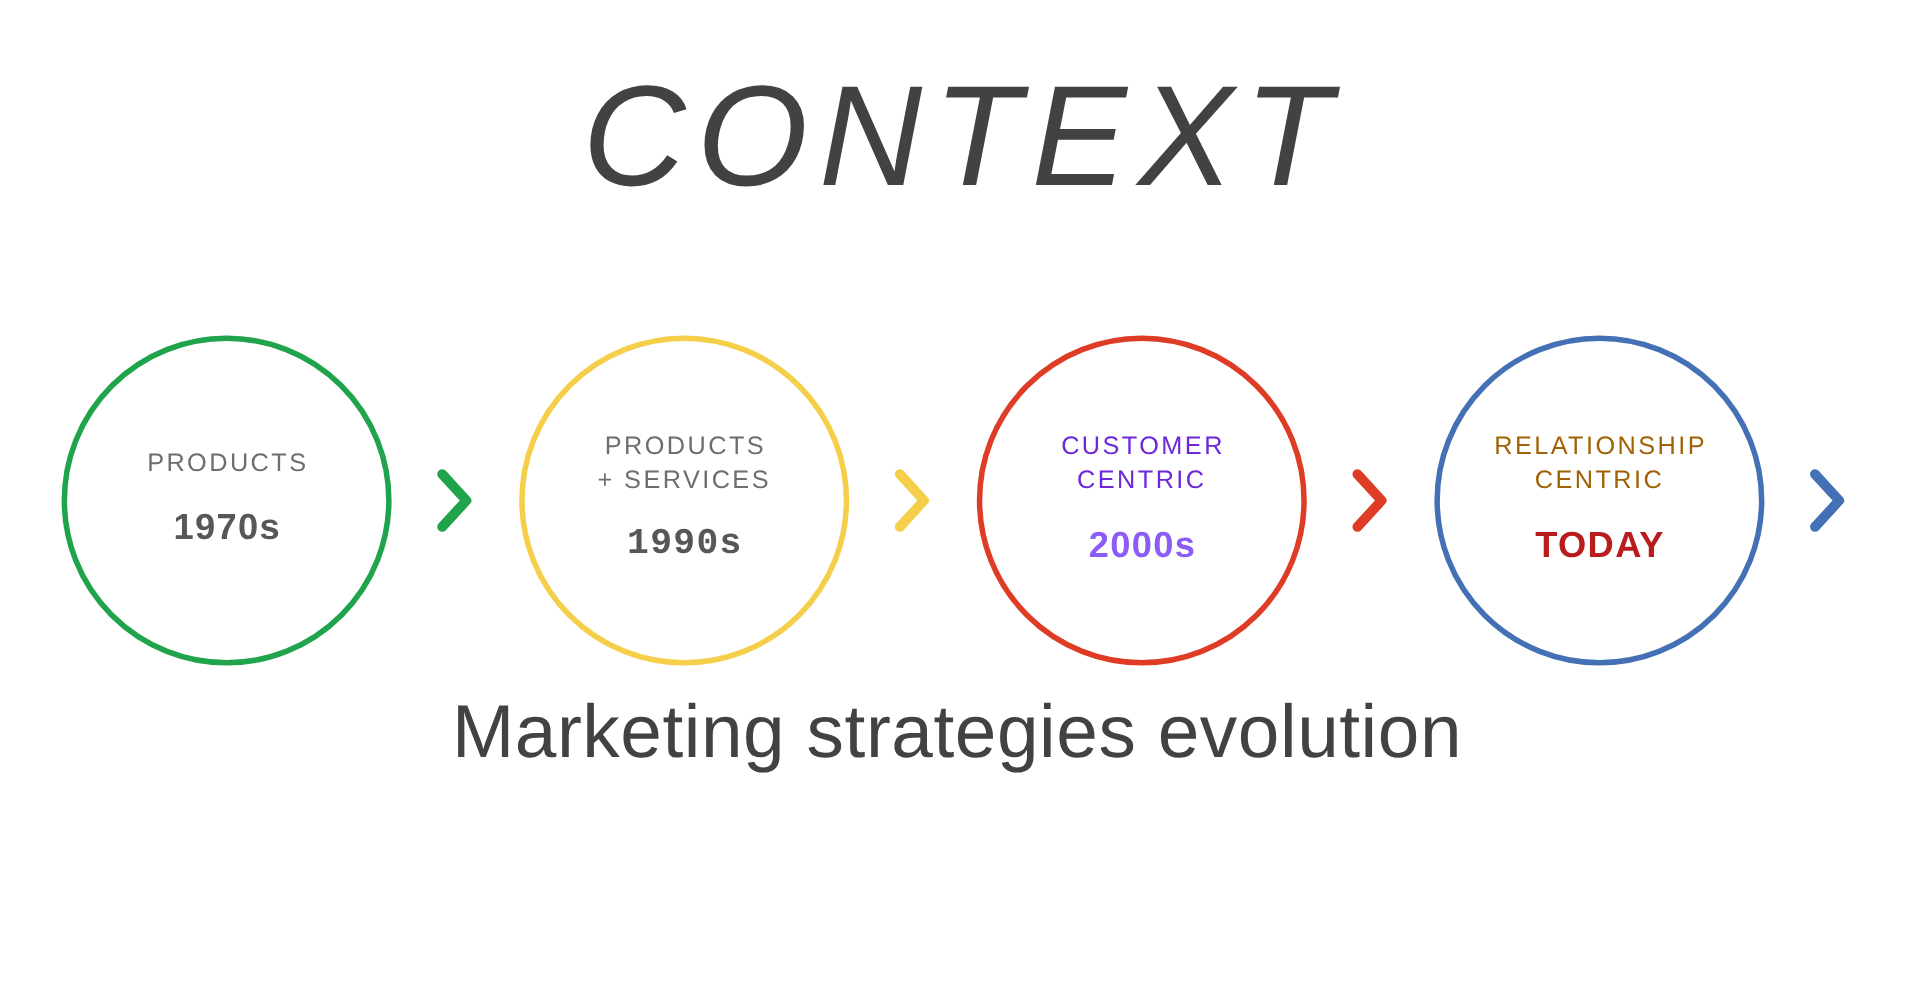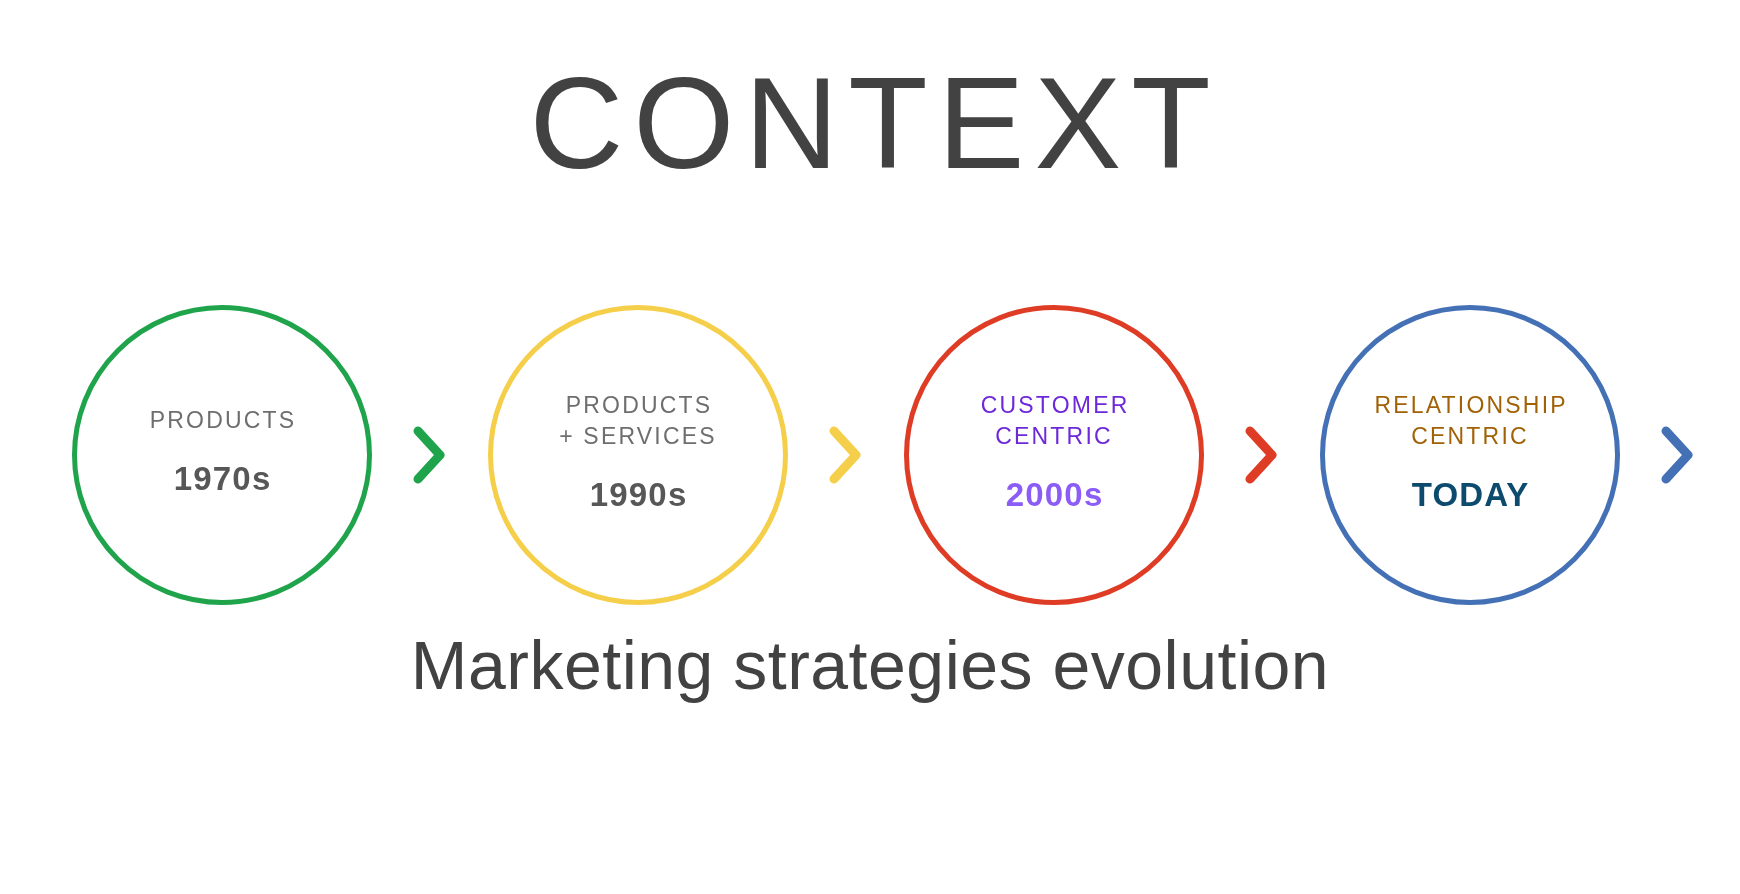--- a/index.html
+++ b/index.html
@@ -31,34 +31,35 @@
     left: 0;
     width: 1740px;
     text-align: center;
     font-size: 130px;
     line-height: 130px;
     font-weight: 400;
     letter-spacing: 10px;
     text-indent: 10px;
     color: #424242;
     white-space: nowrap;
+    font-style: italic;
   }
 
   
   .flow {
     position: absolute;
     top: 300px;
     left: 0;
     width: 1740px;
     height: 310px;
     display: flex;
     flex-direction: row;
     align-items: center;
     justify-content: flex-start;
-    padding-left: 72px;
+    padding-left: 56px;
     box-sizing: border-box;
   }
 
   .node {
     position: relative;
     width: 300px;
     height: 300px;
     flex: 0 0 300px;
     border-radius: 50%;
     border: 5px solid #999;
@@ -150,21 +151,21 @@
     <div class="chev" id="chev-0" style="color: rgb(31, 163, 75);">
       <svg viewBox="0 0 34 58" fill="none" aria-hidden="true">
         <path d="M5 5 L27 29 L5 53" stroke="currentColor" stroke-width="9" stroke-linecap="round" stroke-linejoin="round"></path>
       </svg>
     </div>
 
     <div class="node" id="node-1" style="border-color: rgb(245, 206, 74);">
       <div class="stack">
         <div class="label" style="color: rgb(110, 110, 110);">PRODUCTS
 + SERVICES</div>
-        <div class="year" style="color: rgb(87, 87, 87);">1990s</div>
+        <div class="year" style="color: rgb(87, 87, 87); font-family: Liberation Mono, monospace;">1990s</div>
       </div>
     </div>
     <div class="chev" id="chev-1" style="color: rgb(245, 206, 74);">
       <svg viewBox="0 0 34 58" fill="none" aria-hidden="true">
         <path d="M5 5 L27 29 L5 53" stroke="currentColor" stroke-width="9" stroke-linecap="round" stroke-linejoin="round"></path>
       </svg>
     </div>
 
     <div class="node" id="node-2" style="border-color: rgb(223, 60, 38);">
       <div class="stack">
@@ -176,21 +177,21 @@
     <div class="chev" id="chev-2" style="color: rgb(223, 60, 38);">
       <svg viewBox="0 0 34 58" fill="none" aria-hidden="true">
         <path d="M5 5 L27 29 L5 53" stroke="currentColor" stroke-width="9" stroke-linecap="round" stroke-linejoin="round"></path>
       </svg>
     </div>
 
     <div class="node" id="node-3" style="border-color: rgb(68, 112, 181);">
       <div class="stack">
         <div class="label" style="color: #a16207;">RELATIONSHIP
 CENTRIC</div>
-        <div class="year" style="color: #0c4a6e;">TODAY</div>
+        <div class="year" style="color: #b91c1c;">TODAY</div>
       </div>
     </div>
     <div class="chev" id="chev-3" style="color: rgb(68, 112, 181);">
       <svg viewBox="0 0 34 58" fill="none" aria-hidden="true">
         <path d="M5 5 L27 29 L5 53" stroke="currentColor" stroke-width="9" stroke-linecap="round" stroke-linejoin="round"></path>
       </svg>
     </div>
 
   </div>
 

